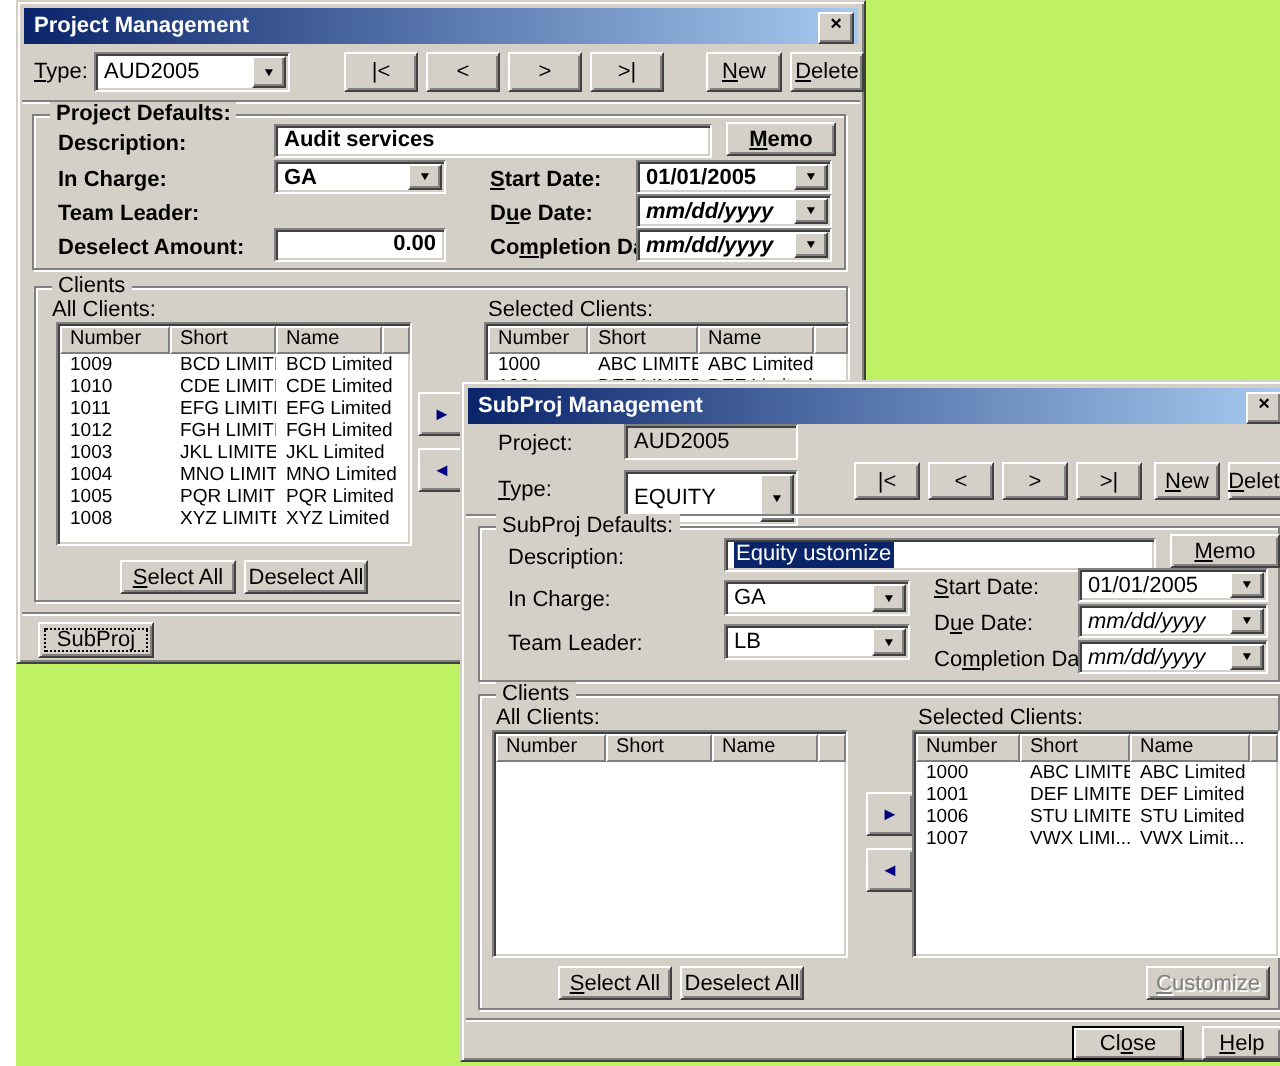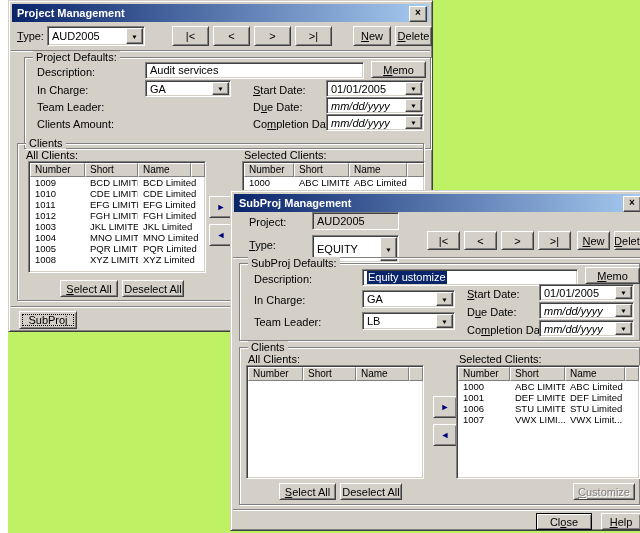--- a/index.html
+++ b/index.html
@@ -101,21 +101,21 @@
       </div>
     <div class="btn" style="left:344px;top:25px;width:38px;height:20px;">
         <span><span class="u">N</span><span>ew</span></span>
       </div>
     <div class="btn" style="left:386px;top:25px;width:37px;height:20px;">
         <span><span class="u">D</span><span>elete</span></span>
       </div>
 
     <div class="sep" style="left:2px;top:49px;width:419px;"></div>
 
-    <div class="group" style="left:15px;top:56px;width:407px;height:92px;">
+    <div class="group" style="left:7px;top:56px;width:407px;height:78px;font-weight:bold;">
       <span class="gt">Project Defaults:</span>
 
       <div class="lbl" style="left:12px;top:8px;">Description:</div>
       <div class="edit" style="left:120px;top:4px;width:219px;height:17px;">
           <span>Audit services</span>
         </div>
       <div class="btn" style="left:346px;top:3px;width:55px;height:17px;">
           <span><span class="u">M</span><span>emo</span></span>
         </div>
 
@@ -136,21 +136,24 @@
 
       <div class="lbl" style="left:12px;top:43px;">Team Leader:</div>
       <div class="lbl" style="left:228px;top:43px;"><span>D</span><span class="u">u</span><span>e Date:</span></div>
       <div class="combo" style="left:301px;top:39px;width:98px;height:17px;">
         <span class="cv placeholder">mm/dd/yyyy</span>
         <span class="cbtn">
             <span class="carr">▼</span>
           </span>
       </div>
 
-      <div class="lbl" style="left:12px;top:60px;">Clients Amount:</div>
+      <div class="lbl" style="left:12px;top:60px;">Deselect Amount:</div>
+      <div class="edit num" style="left:120px;top:56px;width:86px;height:17px;">
+          <span>0.00</span>
+        </div>
       <div class="lbl" style="left:228px;top:60px;"><span>Co</span><span class="u">m</span><span>pletion Date:</span></div>
       <div class="combo" style="left:301px;top:56px;width:98px;height:17px;">
         <span class="cv placeholder">mm/dd/yyyy</span>
         <span class="cbtn">
             <span class="carr">▼</span>
           </span>
       </div>
     </div>
 
     <div class="group" style="left:8px;top:142px;width:407px;height:158px;">

